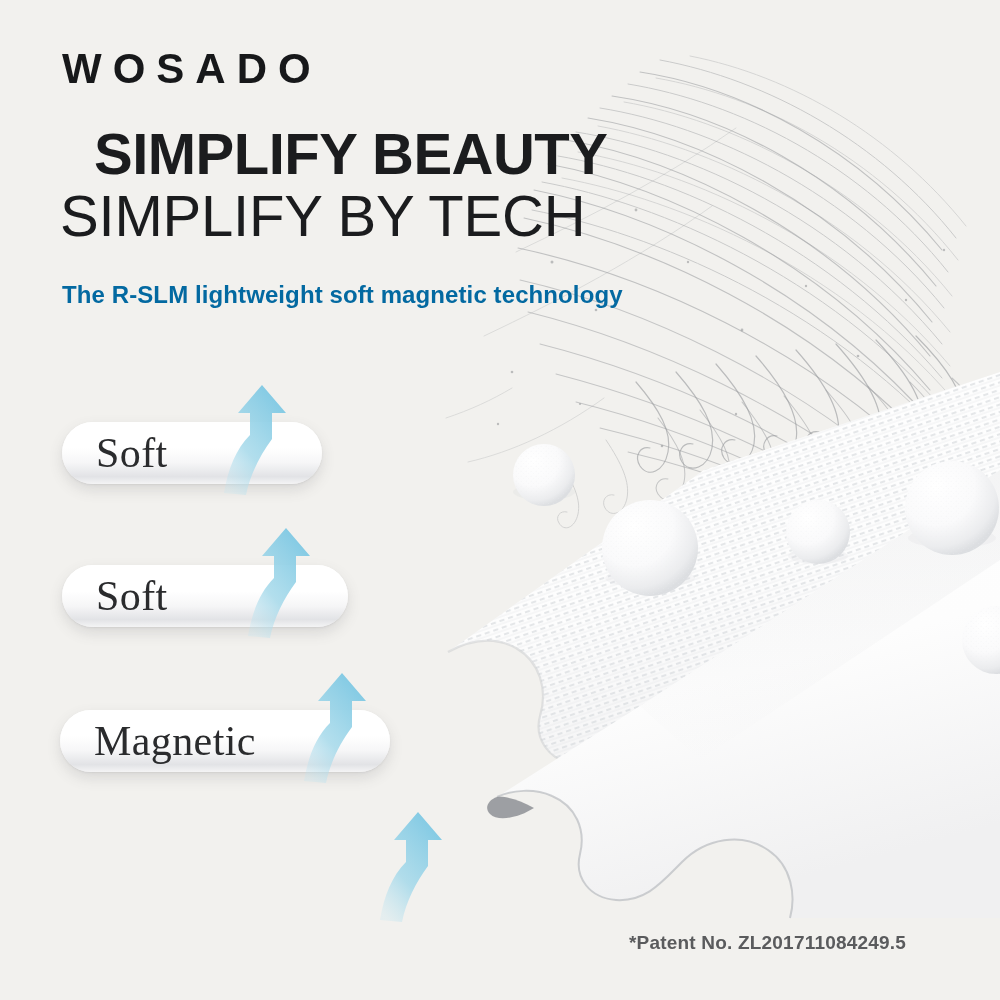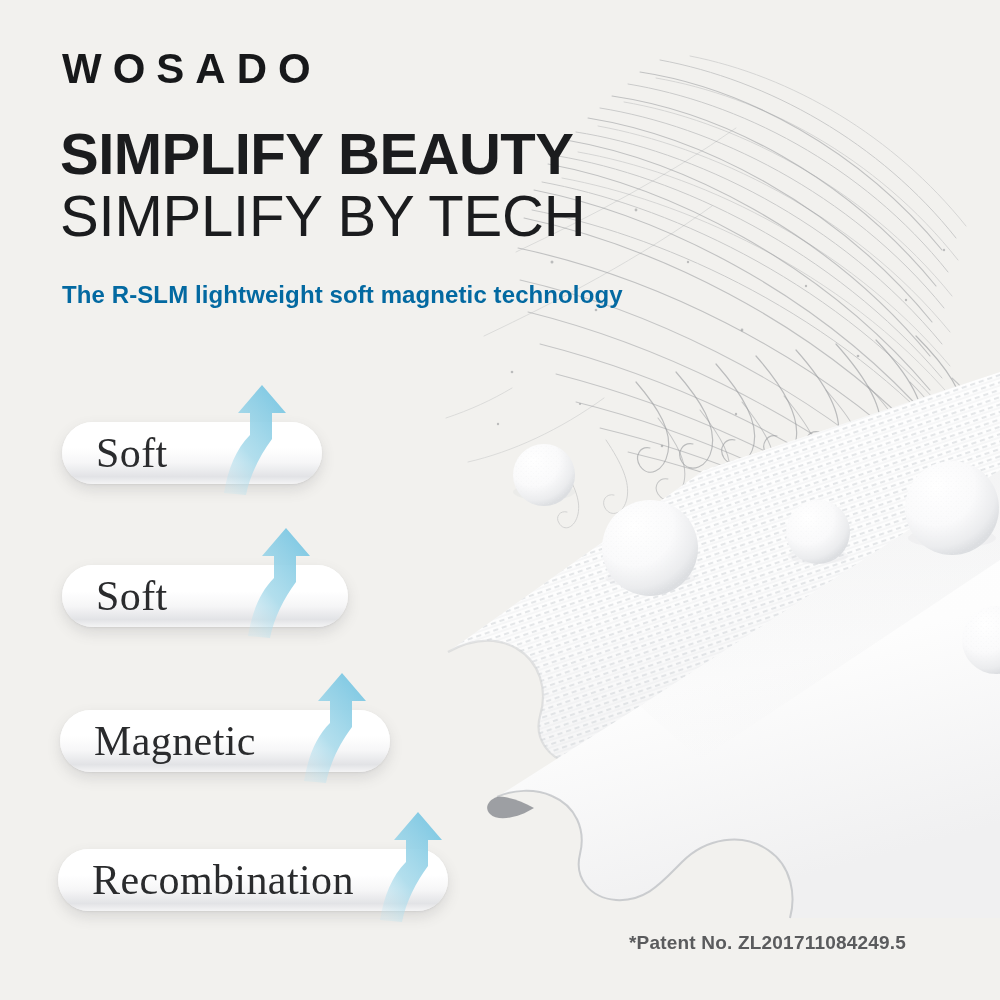--- a/index.html
+++ b/index.html
@@ -22,21 +22,21 @@
   .logo {
     position:absolute; left:62px; top:48px;
     font-size:42px; font-weight:700; color:#17181a;
     letter-spacing:11px; line-height:1;
     font-family:"Liberation Sans", sans-serif;
   }
 
   .headline { position:absolute; left:60px; top:124px; }
   .headline .l1 {
     font-size:58px; font-weight:700; color:#1b1c1e;
-    letter-spacing:-0.5px; line-height:1.03; white-space:nowrap;
+    letter-spacing:-0.5px; line-height:1.03; white-space:nowrap;margin-left:34px;
   }
   .headline .l2 {
     font-size:58px; font-weight:400; color:#1b1c1e;
     letter-spacing:-0.2px; line-height:1.12; white-space:nowrap;
   }
   .subtitle {
     position:absolute; left:62px; top:281px;
     font-size:24px; font-weight:700; color:#0369a1;
     letter-spacing:0.1px; white-space:nowrap;
   }
@@ -340,23 +340,20 @@
           <stop offset="0%" stop-color="#bde4f1" stop-opacity="0.25"></stop>
           <stop offset="38%" stop-color="#a5d9ea" stop-opacity="0.85"></stop>
           <stop offset="100%" stop-color="#7ec8e3"></stop>
         </linearGradient>
       </defs>
       <path d="M8 110 C12 86 20 66 34 52 L34 30 L22 30 L46 2 L70 30 L56 30 L56 56
                C44 72 34 92 30 112 Z" fill="url(#arwC)"></path>
     </svg>
   </div>
 
-  <div class="pill" style="left:58px; top:849px; width:390px;">
-    <span class="pill-label">Recombination</span>
-  </div>
   <div class="arrow" style="left:372px; top:810px;">
     <svg viewBox="0 0 78 112" xmlns="http://www.w3.org/2000/svg">
       <defs>
         <linearGradient id="arwD" x1="0.15" y1="1" x2="0.8" y2="0">
           <stop offset="0%" stop-color="#bde4f1" stop-opacity="0.25"></stop>
           <stop offset="38%" stop-color="#a5d9ea" stop-opacity="0.85"></stop>
           <stop offset="100%" stop-color="#7ec8e3"></stop>
         </linearGradient>
       </defs>
       <path d="M8 110 C12 86 20 66 34 52 L34 30 L22 30 L46 2 L70 30 L56 30 L56 56

